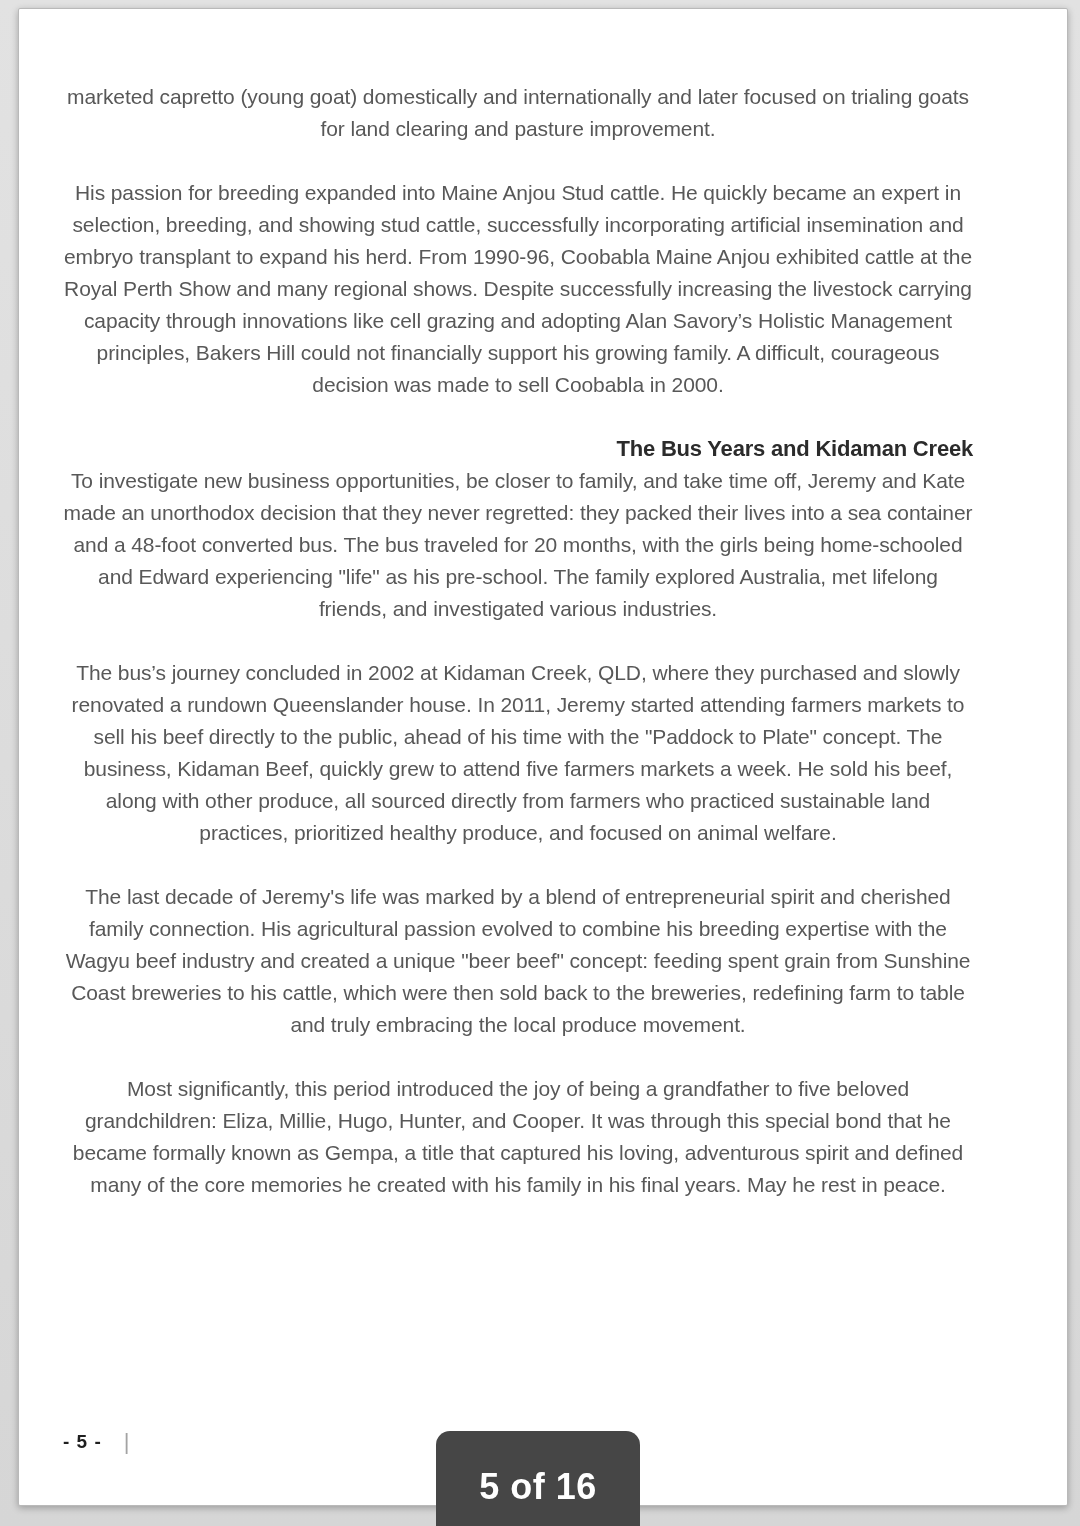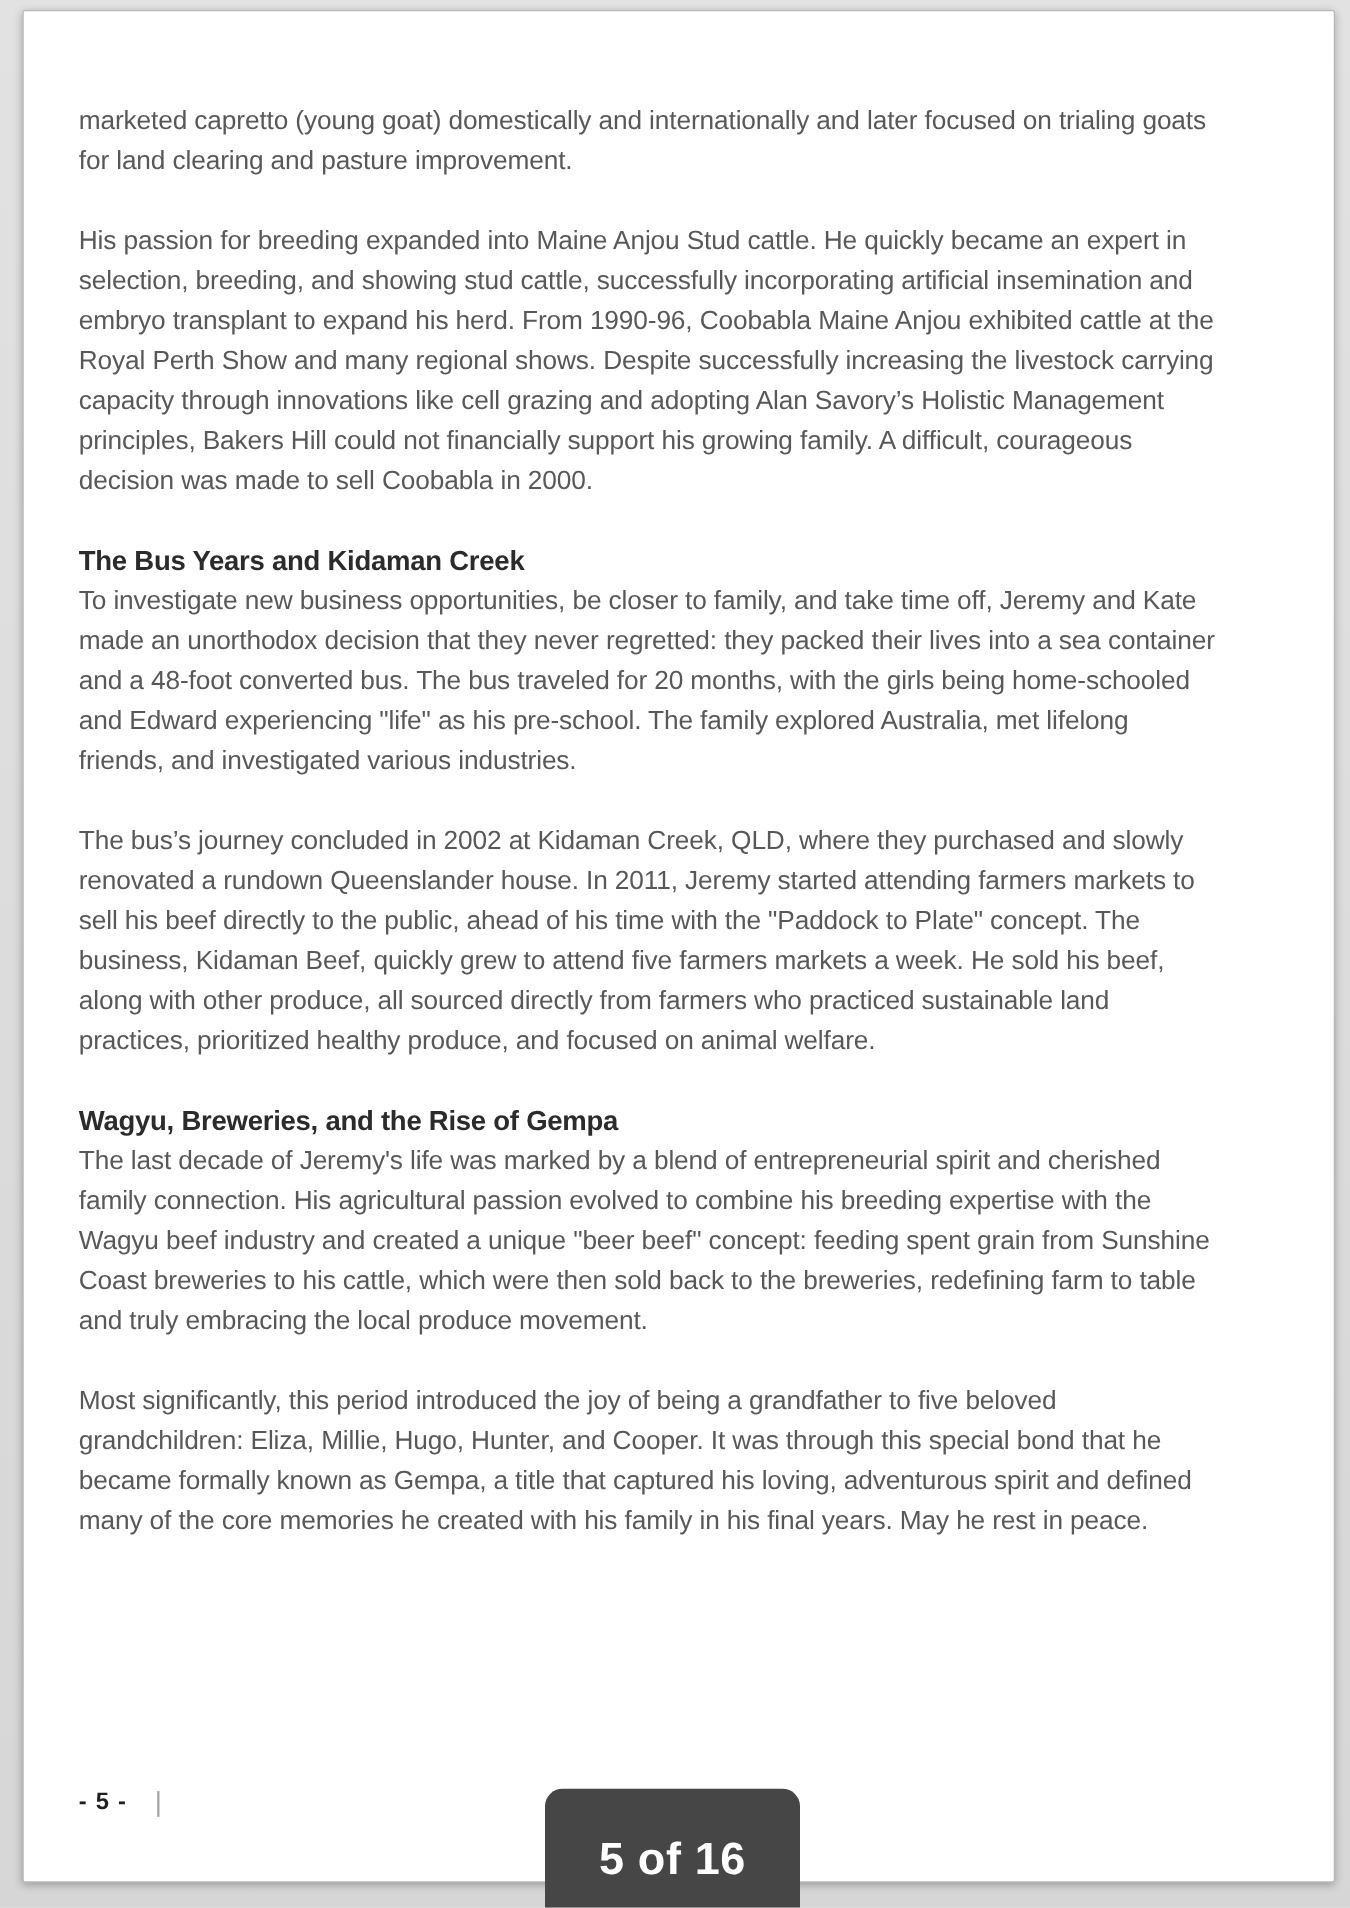--- a/index.html
+++ b/index.html
@@ -32,28 +32,30 @@
   .doc-body {
     padding: 72px 48px 0 44px;
     width: 1002px;
     font-size: 21px;
     line-height: 32px;
     color: #585858;
     letter-spacing: -0.1px;
   }
   .para {
     margin: 0 0 32px 0;
+    text-align: center;
   }
   .heading {
     font-size: 22px;
     line-height: 32px;
     font-weight: 700;
     color: #2b2b2b;
     margin: 0;
     letter-spacing: -0.2px;
+    text-align: right;
   }
   .footer {
     position: absolute;
     left: 44px;
     top: 1420px;
     display: flex;
     align-items: center;
     gap: 0;
   }
   .footer-page-num {
@@ -99,21 +101,20 @@
       <p class="para">marketed capretto (young goat) domestically and internationally and later focused on trialing goats for land clearing and pasture improvement.</p>
 
       <p class="para">His passion for breeding expanded into Maine Anjou Stud cattle. He quickly became an expert in selection, breeding, and showing stud cattle, successfully incorporating artificial insemination and embryo transplant to expand his herd. From 1990-96, Coobabla Maine Anjou exhibited cattle at the Royal Perth Show and many regional shows. Despite successfully increasing the livestock carrying capacity through innovations like cell grazing and adopting Alan Savory’s Holistic Management principles, Bakers Hill could not financially support his growing family. A difficult, courageous decision was made to sell Coobabla in 2000.</p>
 
       <h2 class="heading">The Bus Years and Kidaman Creek</h2>
 
       <p class="para">To investigate new business opportunities, be closer to family, and take time off, Jeremy and Kate made an unorthodox decision that they never regretted: they packed their lives into a sea container and a 48-foot converted bus. The bus traveled for 20 months, with the girls being home-schooled and Edward experiencing "life" as his pre-school. The family explored Australia, met lifelong friends, and investigated various industries.</p>
 
       <p class="para">The bus’s journey concluded in 2002 at Kidaman Creek, QLD, where they purchased and slowly renovated a rundown Queenslander house. In 2011, Jeremy started attending farmers markets to sell his beef directly to the public, ahead of his time with the "Paddock to Plate" concept. The business, Kidaman Beef, quickly grew to attend five farmers markets a week. He sold his beef, along with other produce, all sourced directly from farmers who practiced sustainable land practices, prioritized healthy produce, and focused on animal welfare.</p>
 
-      <h2 class="heading">Wagyu, Breweries, and the Rise of Gempa</h2>
 
       <p class="para">The last decade of Jeremy's life was marked by a blend of entrepreneurial spirit and cherished family connection. His agricultural passion evolved to combine his breeding expertise with the Wagyu beef industry and created a unique "beer beef" concept: feeding spent grain from Sunshine Coast breweries to his cattle, which were then sold back to the breweries, redefining farm to table and truly embracing the local produce movement.</p>
 
       <p class="para">Most significantly, this period introduced the joy of being a grandfather to five beloved grandchildren: Eliza, Millie, Hugo, Hunter, and Cooper. It was through this special bond that he became formally known as Gempa, a title that captured his loving, adventurous spirit and defined many of the core memories he created with his family in his final years. May he rest in peace.</p>
     </div>
 
     <div class="footer">
       <span class="footer-page-num">- 5 -</span>
       <span class="footer-sep">|</span>
     </div>

